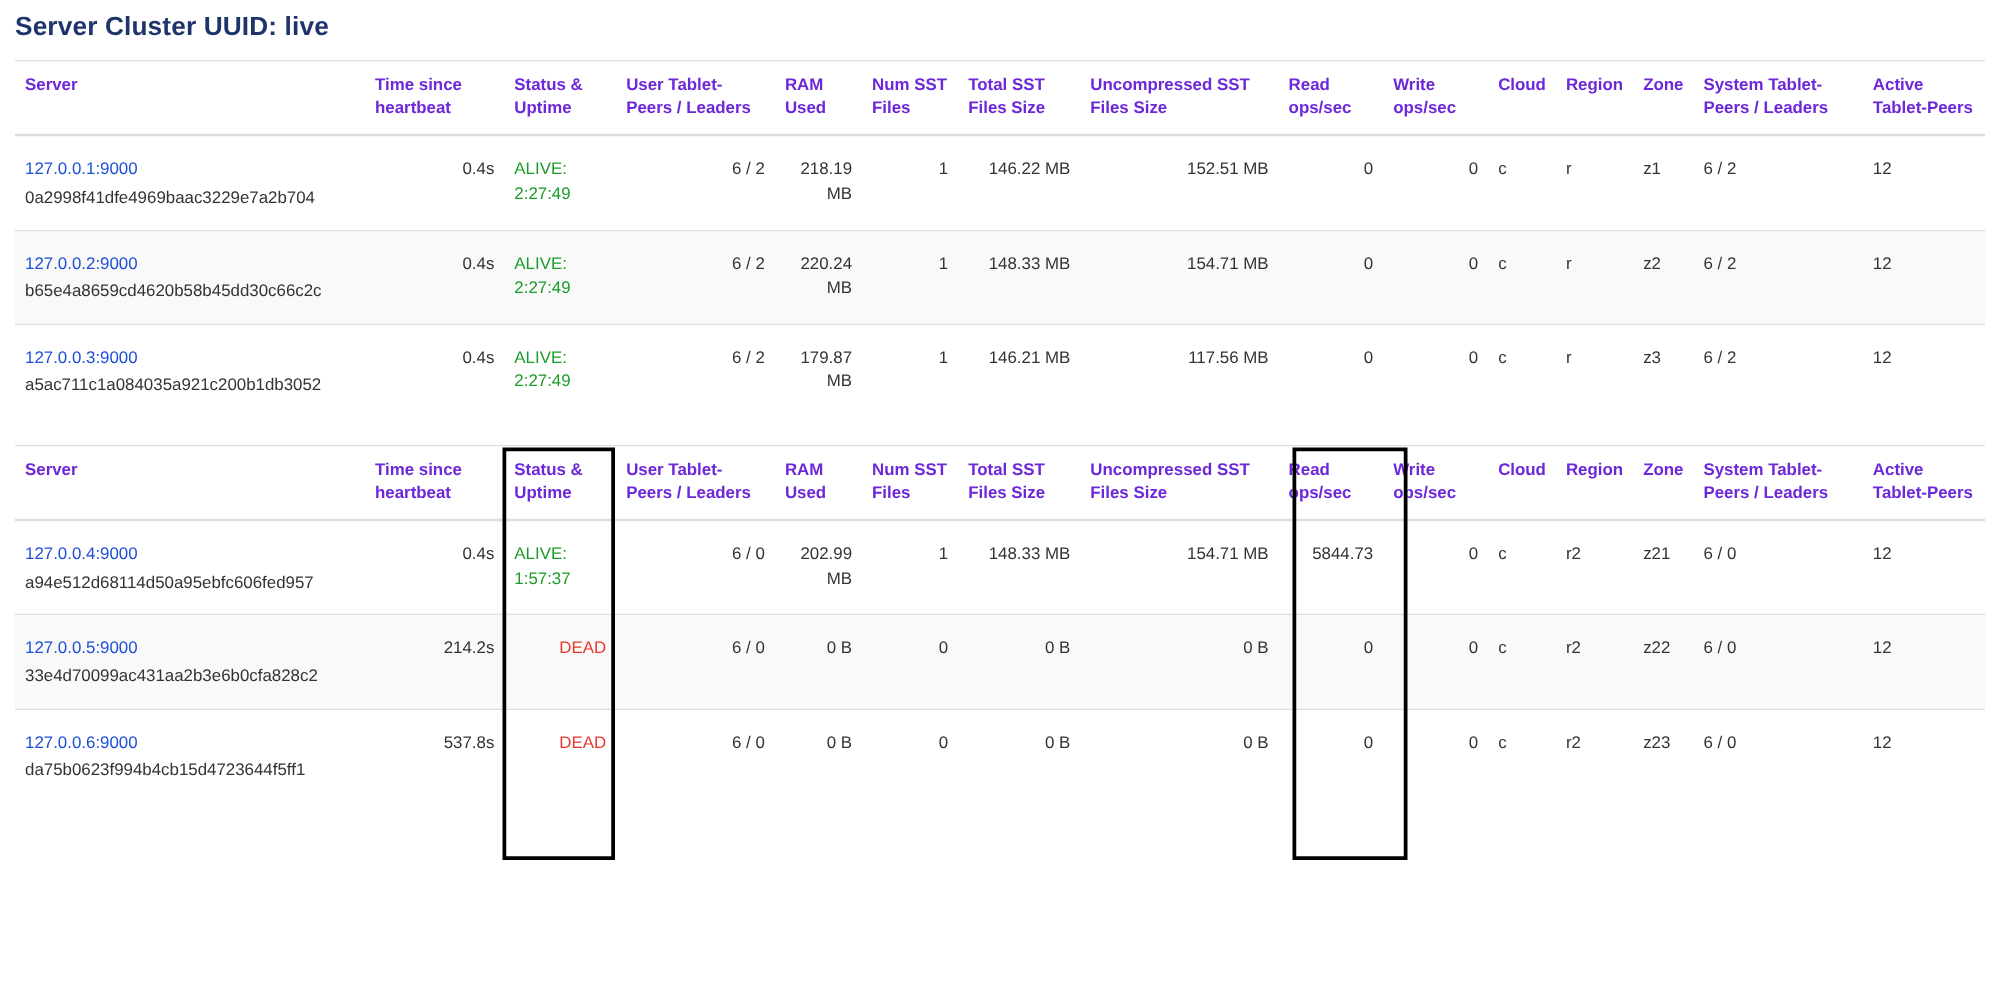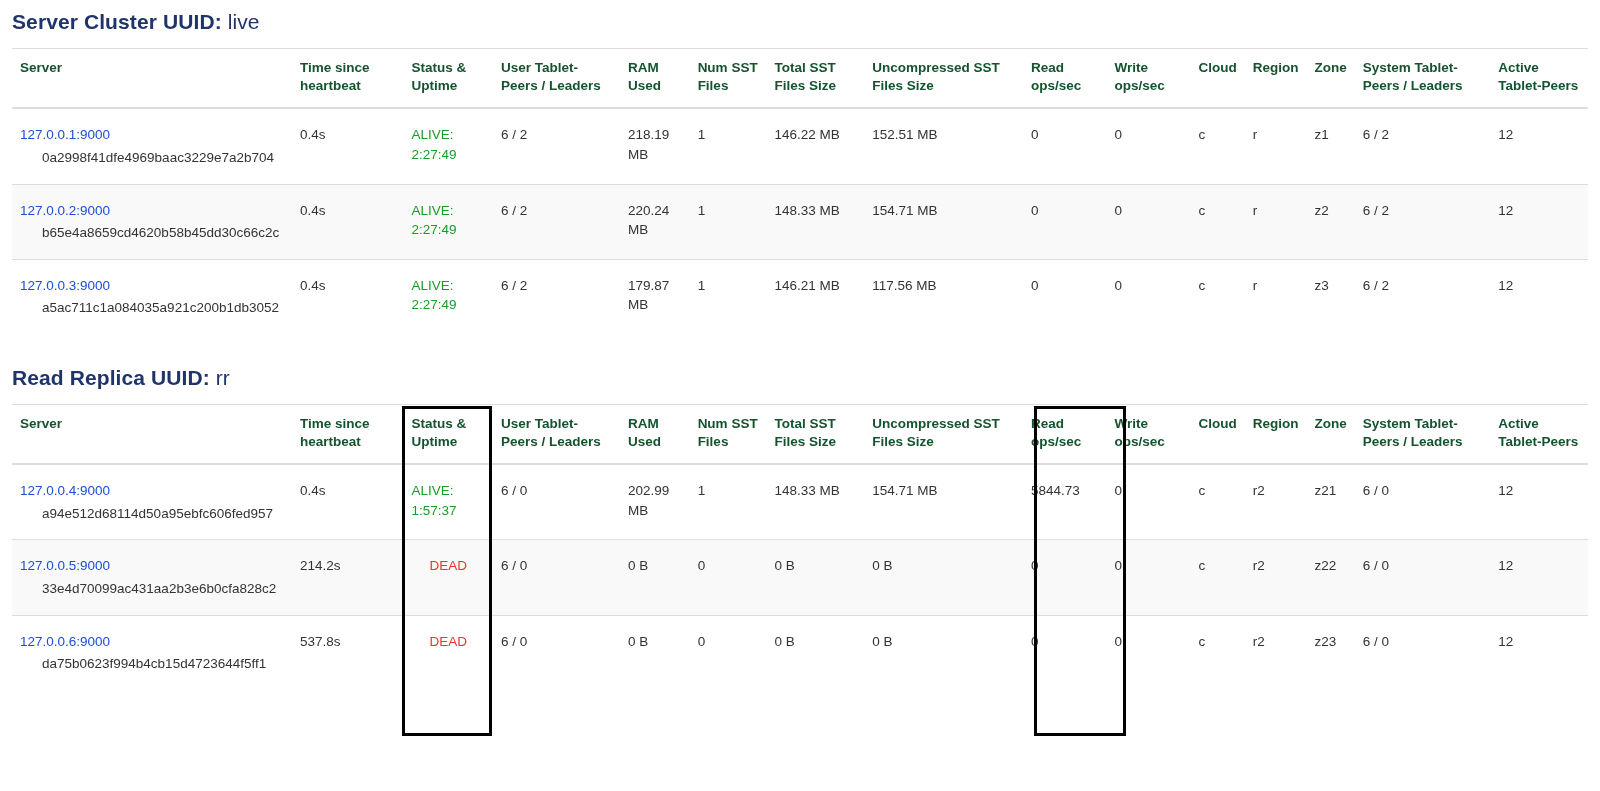--- a/index.html
+++ b/index.html
@@ -12,63 +12,62 @@
   body { width: 1600px; min-height: 791px; }
   .page { padding: 0 12px 0 12px; }
 
   h2.section-title {
     color: #20346c;
     font-size: 21px;
     font-weight: bold;
     margin: 10px 0 14px 0;
     letter-spacing: 0.1px;
   }
-  h2.section-title .uuid { font-weight: normal; }
+  h2.section-title .uuid { font-weight: bold; }
 
   table.tserver-table {
     width: 100%;
     border-collapse: collapse;
     font-size: 13.5px;
   }
   table.tserver-table thead th {
     text-align: left;
     vertical-align: top;
     font-weight: bold;
-    color: #14532d;
+    color: #6d28d9;
     padding: 10px 8px 12px 8px;
     border-bottom: 2px solid #dddddd;
     border-top: 1px solid #dddddd;
     line-height: 1.35;
     white-space: pre-line;
   }
   table.tserver-table tbody td {
     padding: 16px 8px;
     border-top: 1px solid #dddddd;
     vertical-align: top;
     line-height: 1.45;
   }
   table.tserver-table tbody tr:nth-child(even) { background: #f9f9f9; }
 
   .col-server { width: 280px; }
-  .cell-center { text-align: left; }
+  .cell-center { text-align: right; }
 
   .server-link {
     color: #1d4ed8;
     text-decoration: none;
     display: block;
   }
   .server-uuid {
     color: #333;
     display: block;
     margin-top: 3px;
-    margin-left: 22px;
   }
 
   .status-alive { color: #1a9c28; text-align: left; }
-  .status-dead  { color: #e8362d; text-align: center; font-weight: normal; }
+  .status-dead  { color: #e8362d; text-align: right; font-weight: normal; }
   .status-line2 { display: block; }
 
   
   .hl-box {
     position: absolute;
     border: 3px solid #000000;
     pointer-events: none;
     z-index: 5;
   }
   .table-wrap { position: relative; }
@@ -174,23 +173,20 @@
           <td>z3</td>
           <td>6 / 2</td>
           <td>12</td>
         </tr>
       </tbody>
     </table>
   </div>
 
   <div class="spacer"></div>
 
-  <h2 class="section-title">
-    <span>Read Replica UUID: </span><span class="uuid">rr</span>
-  </h2>
 
   <div class="table-wrap">
     <table class="tserver-table">
       <thead>
         <tr>
           <th class="col-server">Server</th>
           <th>Time since heartbeat</th>
           <th>Status &amp; Uptime</th>
           <th>User Tablet-Peers / Leaders</th>
           <th>RAM Used</th>

